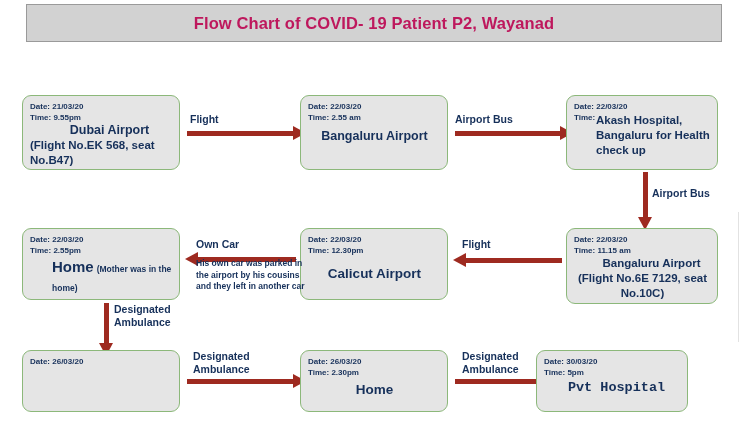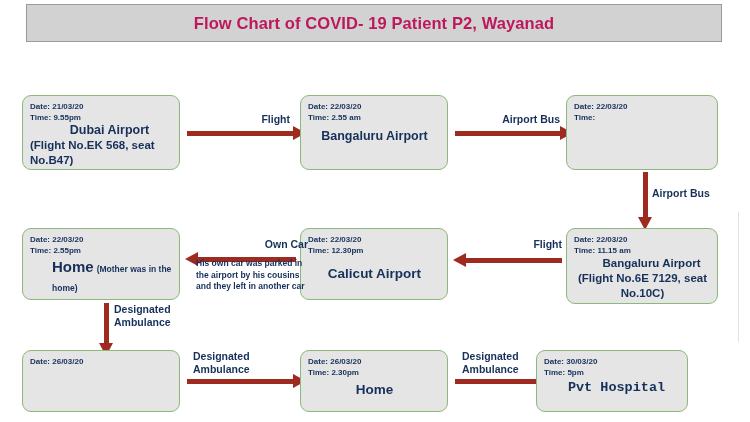--- a/index.html
+++ b/index.html
@@ -114,21 +114,21 @@
   }
 
   
   .edge-label {
     position: absolute;
     color: #16305a;
     font-size: 10.5px;
     font-weight: bold;
     line-height: 13px;
     white-space: pre-line;
-    text-align: right;
+    text-align: left;
   }
   .edge-label.left-align { text-align: left; }
 
   
   #own-car-note {
     position: absolute;
     left: 196px;
     top: 258px;
     width: 112px;
     color: #16305a;
@@ -172,20 +172,21 @@
     <div class="meta">Time: 2.55 am</div>
     <div class="node-title t13" style="margin-top:4px; line-height:18px;">Bangaluru Airport</div>
   </div>
 
   <div class="arrow-h right" style="left:455px; top:131px; width:105px;"></div>
   <div class="edge-label" style="left:455px; top:113px; width:105px;">Airport Bus</div>
 
   <div class="node" style="left:566px; top:95px; width:152px; height:75px;">
     <div class="meta">Date: 22/03/20</div>
     <div class="meta">Time:</div>
+    <div class="node-title t12" style="padding-left:22px; text-align:left; line-height:15px; margin-top:-10px;">Akash Hospital, Bangaluru for Health check up</div>
   </div>
 
   <div class="arrow-v down" style="left:643px; top:172px; height:45px;"></div>
   <div class="edge-label left-align" style="left:652px; top:187px; width:90px;">Airport Bus</div>
 
   <div class="node" style="left:566px; top:228px; width:152px; height:76px;">
     <div class="meta">Date: 22/03/20</div>
     <div class="meta">Time: 11.15 am</div>
     <div class="node-title t12" style="padding-left:18px;">Bangaluru Airport</div>
     <div class="node-title t12" style="line-height:15px;">(Flight No.6E 7129, seat No.10C)</div>

